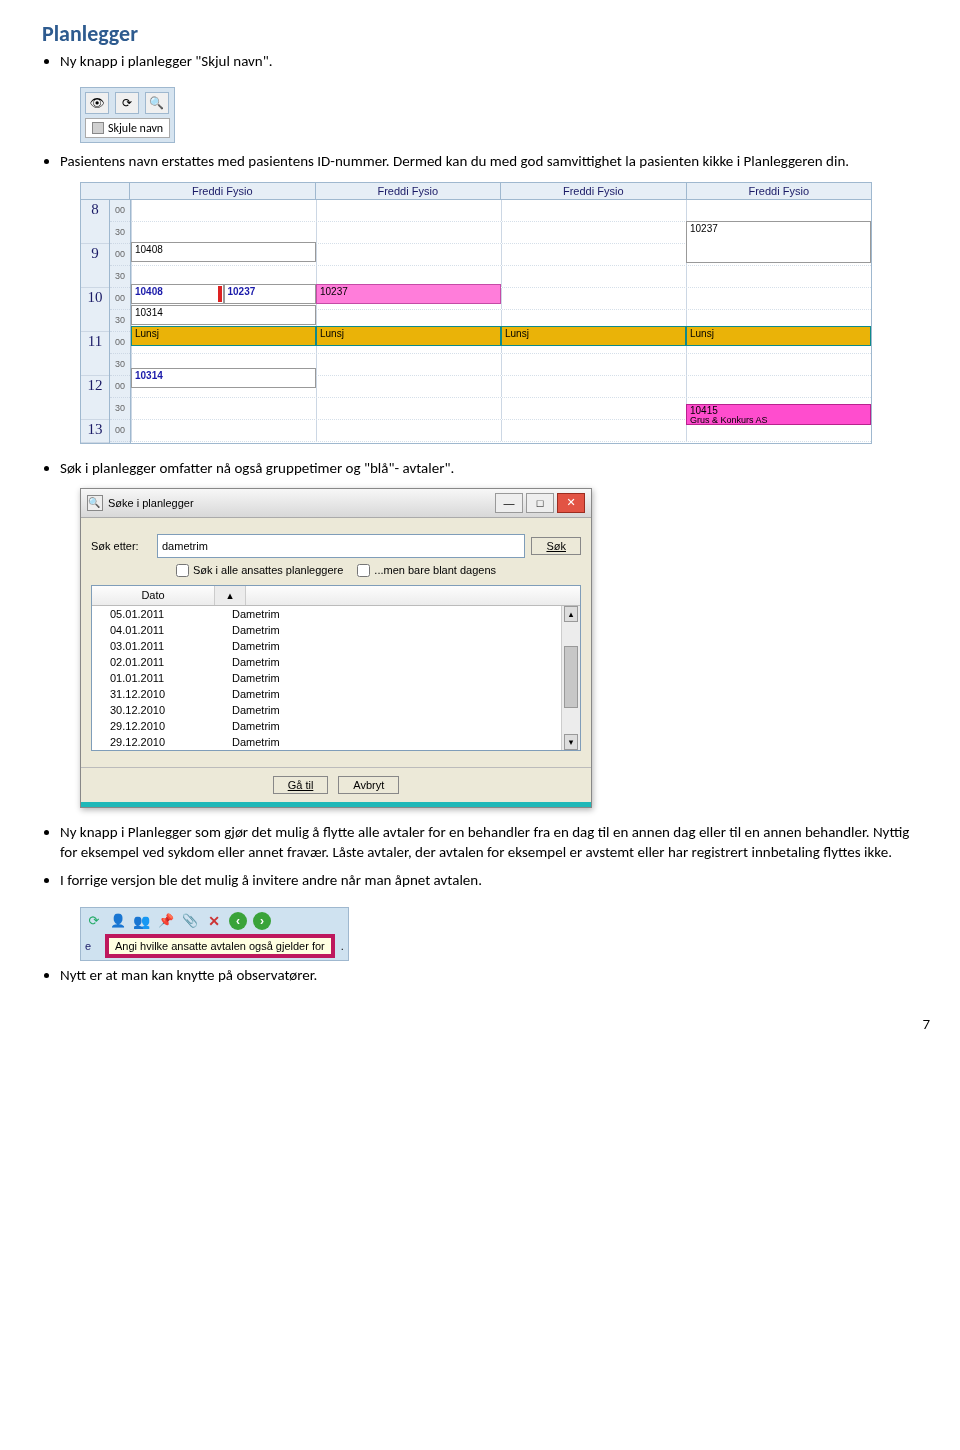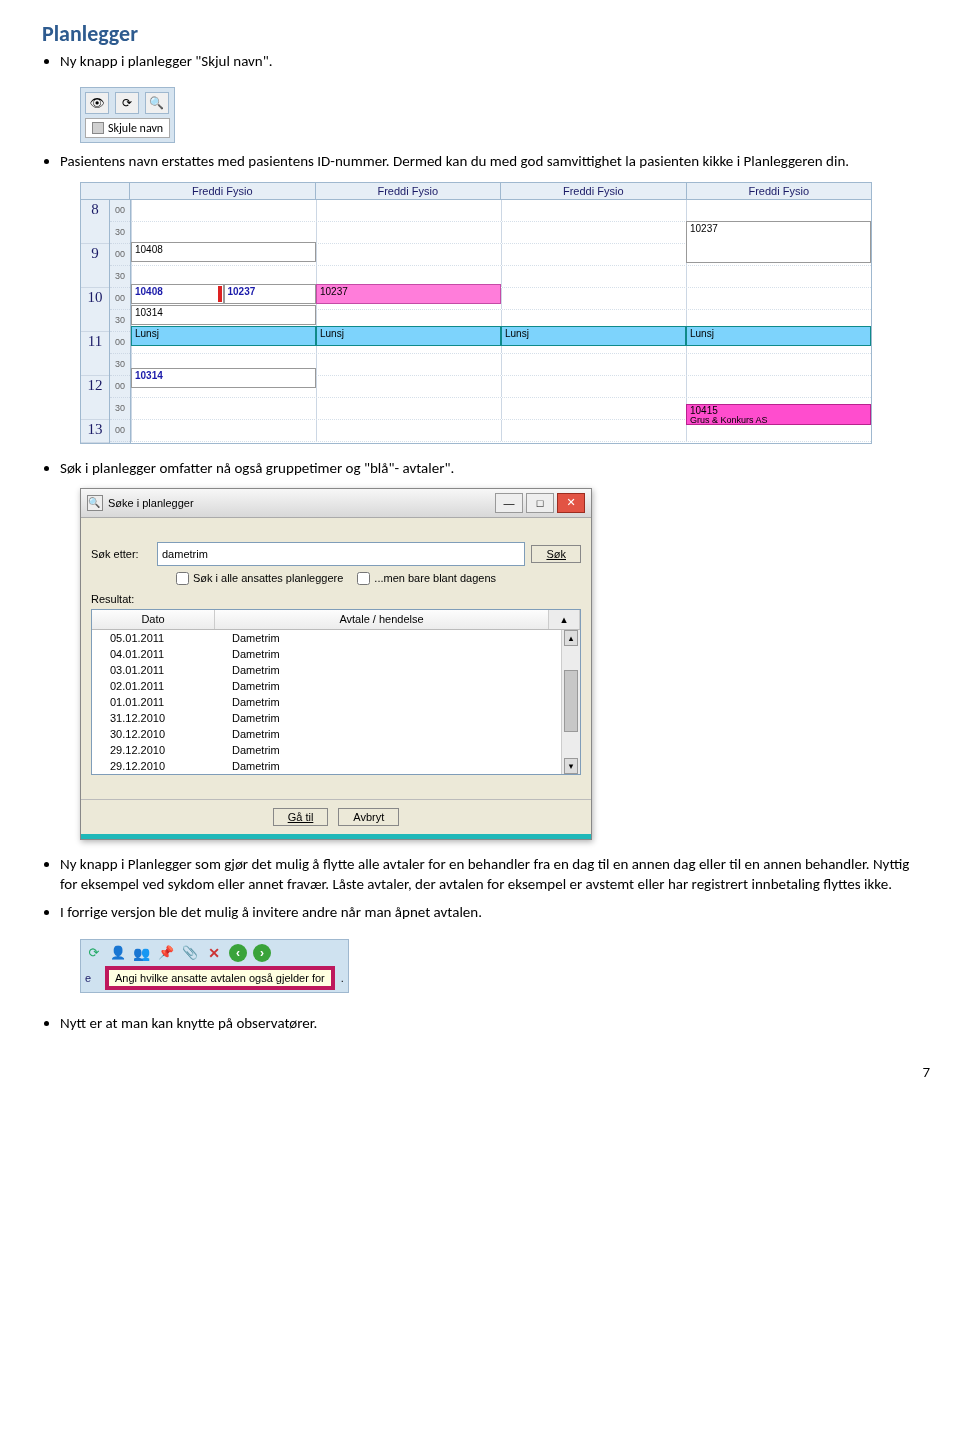--- a/index.html
+++ b/index.html
@@ -151,21 +151,21 @@
   .appt {
     position: absolute;
     font-size: 10px;
     padding: 1px 3px;
     border: 1px solid #888;
     box-sizing: border-box;
     overflow: hidden;
     white-space: nowrap;
   }
   .appt.white { background: #fff; border-color: #999; }
-  .appt.teal { background: #7dd3fc; color: #000; border-color: #0F8A8A; }
+  .appt.teal { background: #eab308; color: #000; border-color: #0F8A8A; }
   .appt.pink { background: #FF7DDA; color: #000; border-color: #C44BA6; }
   .appt.magenta { background: #FF4DCE; color: #000; border-color: #B8228E; }
   .appt .blue-text { color: #1a1aaa; font-weight: bold; }
   .appt .redbar { position:absolute; right:1px; top:1px; bottom:1px; width:4px; background:#d22; }
 
   
   .dialog {
     width: 510px;
     margin: 6px 0 14px 50px;
     border: 1px solid #888;
@@ -186,21 +186,21 @@
   .dialog-title-left .ticon {
     width: 14px; height: 14px; border: 1px solid #888; background: #eee;
     display:flex;align-items:center;justify-content:center;font-size:10px;
   }
   .win-btns { display: flex; gap: 3px; }
   .win-btn {
     width: 26px; height: 18px; border: 1px solid #999; background: #eee;
     display:flex;align-items:center;justify-content:center;font-size:11px;
   }
   .win-btn.close { background: #E25344; color:#fff; border-color:#9b2c20;}
-  .dialog-body { padding: 24px 10px; }
+  .dialog-body { padding: 16px 10px; }
   .field-row { display: flex; align-items: center; gap: 6px; margin-bottom: 6px; }
   .field-row label { width: 60px; }
   .field-row input[type="text"] {
     flex: 1;
     border: 1px solid #7F9DB9;
     padding: 2px 4px;
     font-size: 11px;
     height: 18px;
   }
   .dlg-btn {
@@ -496,25 +496,23 @@
     <div class="check-row">
       <label>
           <input type="checkbox" style="">
           <span>Søk i alle ansattes planleggere</span>
         </label>
       <label>
           <input type="checkbox" style="">
           <span>...men bare blant dagens</span>
         </label>
     </div>
-    <div class="result-label">Resultat:</div>
     <div class="result-table">
       <div class="result-header-row">
         <div class="col col-dato">Dato</div>
-        <div class="col col-avtale">Avtale / hendelse</div>
         <div class="col col-scroll">▴</div>
       </div>
       <div class="result-body-wrap">
         <div class="result-rows" id="result-rows">
             <div class="result-row">
               <div class="col col-dato">05.01.2011</div>
               <div class="col col-avtale">Dametrim</div>
             </div>
             <div class="result-row">
               <div class="col col-dato">04.01.2011</div>
@@ -580,20 +578,20 @@
     <span class="tb-icon nav back">‹</span>
     <span class="tb-icon nav fwd">›</span>
   </div>
   <div class="tooltip-row">
     <span class="e-label">e</span>
     <span class="tooltip">Angi hvilke ansatte avtalen også gjelder for</span>
     <span>.</span>
   </div>
 </div>
 
-<ul class="main-list" style="margin-top:16px">
+<ul class="main-list" style="">
   <li>Nytt er at man kan knytte på observatører.</li>
 </ul>
 
 <div class="page-number">7</div>
 
 
 
 
 </body></html>

